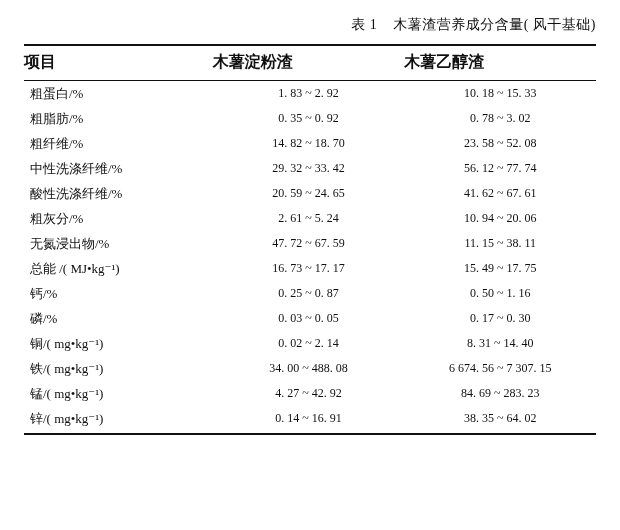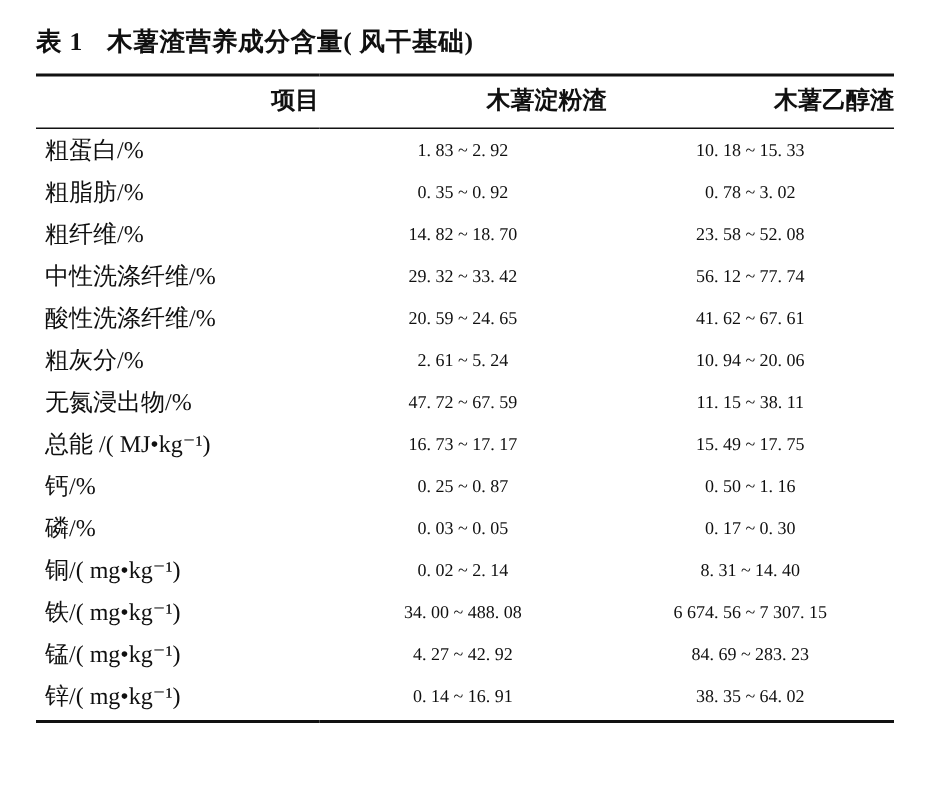--- a/index.html
+++ b/index.html
@@ -15,60 +15,60 @@
     overflow: hidden;
   }
   .page {
     width: 620px;
     height: 530px;
     box-sizing: border-box;
     padding: 10px 24px 0 24px;
     position: relative;
   }
   .caption {
-    text-align: left;
-    font-size: 17px;
-    font-weight: bold;
+    text-align: right;
+    font-size: 14px;
+    font-weight: normal;
     letter-spacing: 0.5px;
     padding: 6px 0 10px 0;
     white-space: nowrap;
   }
   .caption .cap-num {
     margin-right: 16px;
   }
   table.nutrition {
     width: 100%;
     border-collapse: collapse;
     table-layout: fixed;
   }
   table.nutrition col.c1 { width: 33%; }
   table.nutrition col.c2 { width: 33.5%; }
   table.nutrition col.c3 { width: 33.5%; }
 
   table.nutrition thead th {
     font-size: 16px;
     font-weight: bold;
     padding: 6px 0 7px 0;
-    text-align: right;
+    text-align: left;
     border-top: 2.2px solid #111;
     border-bottom: 1.1px solid #111;
     white-space: nowrap;
   }
   table.nutrition thead th.item-head {
   }
   table.nutrition tbody td {
     font-size: 12px;
     padding: 3.5px 0 3.5px 0;
     text-align: center;
     white-space: nowrap;
   }
   table.nutrition tbody td.label {
     text-align: left;
     padding-left: 6px;
-    font-size: 16px;
+    font-size: 13px;
   }
   table.nutrition tbody tr:last-child td {
     border-bottom: 2.2px solid #111;
     padding-bottom: 5px;
     margin-left: 38px;
   }
 </style>
 </head>
 <body>
 

